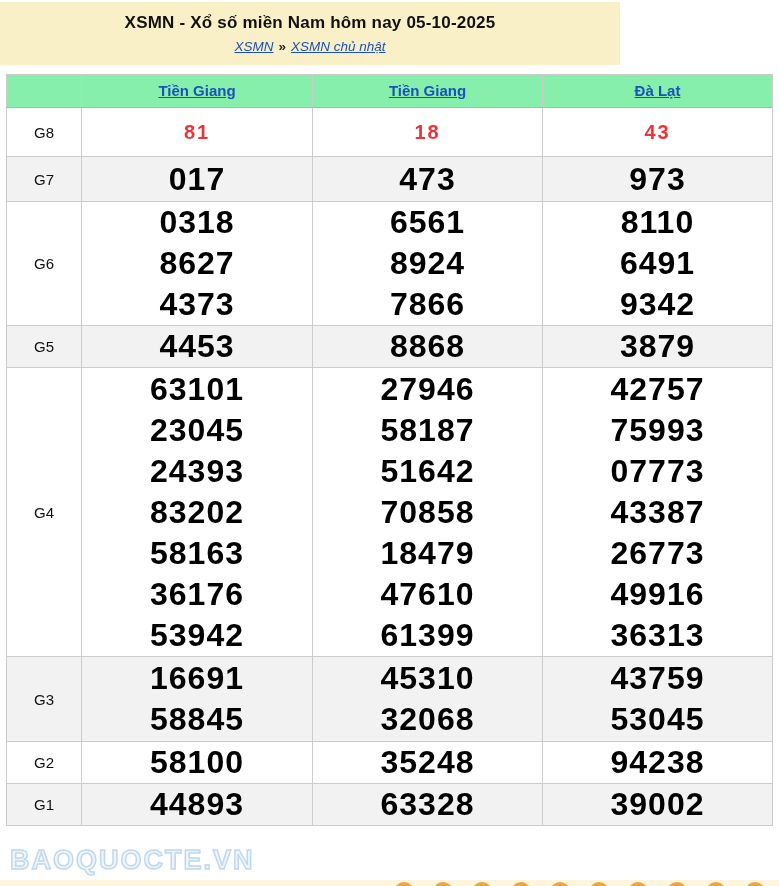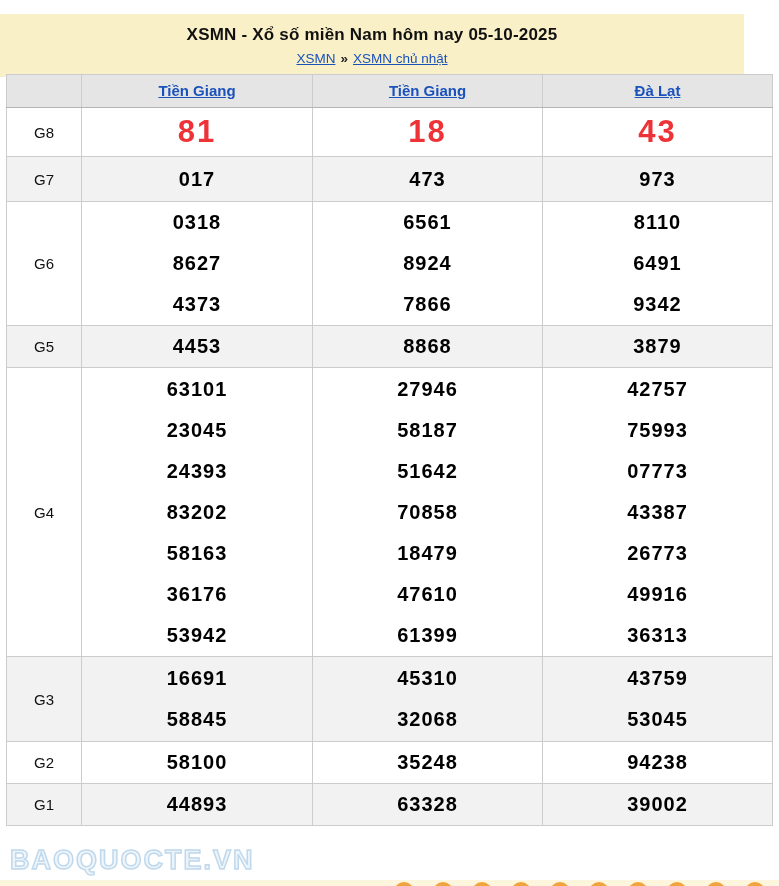--- a/index.html
+++ b/index.html
@@ -14,68 +14,68 @@
   *{box-sizing:border-box;}
   html,body{margin:0;padding:0;}
   body{
     width:779px;height:886px;position:relative;overflow:hidden;
     background:#ffffff;
     font-family:"Liberation Sans","DejaVu Sans",sans-serif;
     color:#111;
   }
   
   .banner{
-    position:absolute;left:0;top:14px;width:744px;height:63px;
+    position:absolute;left:0;top:2px;width:620px;height:63px;
     background:var(--banner-bg);
     text-align:center;
   }
   .banner h1{
     margin:0;padding-top:11px;
     font-size:17px;font-weight:700;color:#111;
     letter-spacing:.2px;
   }
   .crumbs{
     margin-top:6px;font-size:13.5px;
   }
   .crumbs a{
-    color:var(--link-blue);text-decoration:underline;cursor:pointer;
+    color:var(--link-blue);text-decoration:underline;cursor:pointer;font-style:italic;
   }
   .crumbs .sep{color:#222;margin:0 5px;font-weight:700;}
   
   table.results{
     position:absolute;left:6px;top:74px;width:766px;
     border-collapse:collapse;table-layout:fixed;
   }
   table.results th,table.results td{
     border:1px solid var(--border);
     text-align:center;vertical-align:middle;
     padding:0;
   }
   table.results thead th{
-    height:33px;background:#e5e5e5;
+    height:33px;background:#86efac;
     border-bottom-color:#b3b3b3;
   }
   table.results thead a{
     color:var(--link-blue);font-size:15px;font-weight:700;
     text-decoration:underline;cursor:pointer;
   }
   col.c-label{width:75px;}
   col.c-prov{width:231px;}
   col.c-prov2{width:230px;}
   tr.alt{background:var(--alt-bg);}
   th.prize-label{
     font-weight:400;font-size:15px;color:#111;
   }
   .num{
-    font-size:20px;font-weight:700;color:#000;
+    font-size:32px;font-weight:700;color:#000;
     line-height:41px;letter-spacing:1px;
     white-space:nowrap;
   }
   tr.highlight .num{
-    color:var(--red);font-size:31px;letter-spacing:2px;line-height:48px;
+    color:var(--red);font-size:20px;letter-spacing:2px;line-height:48px;
   }
   
   .watermark{
     position:absolute;left:10px;top:845px;z-index:6;
     font-size:27px;font-weight:700;letter-spacing:2px;
     color:rgba(222,236,247,0.55);
     -webkit-text-stroke:1.5px rgba(178,208,231,0.8);
     pointer-events:none;user-select:none;
   }
   

